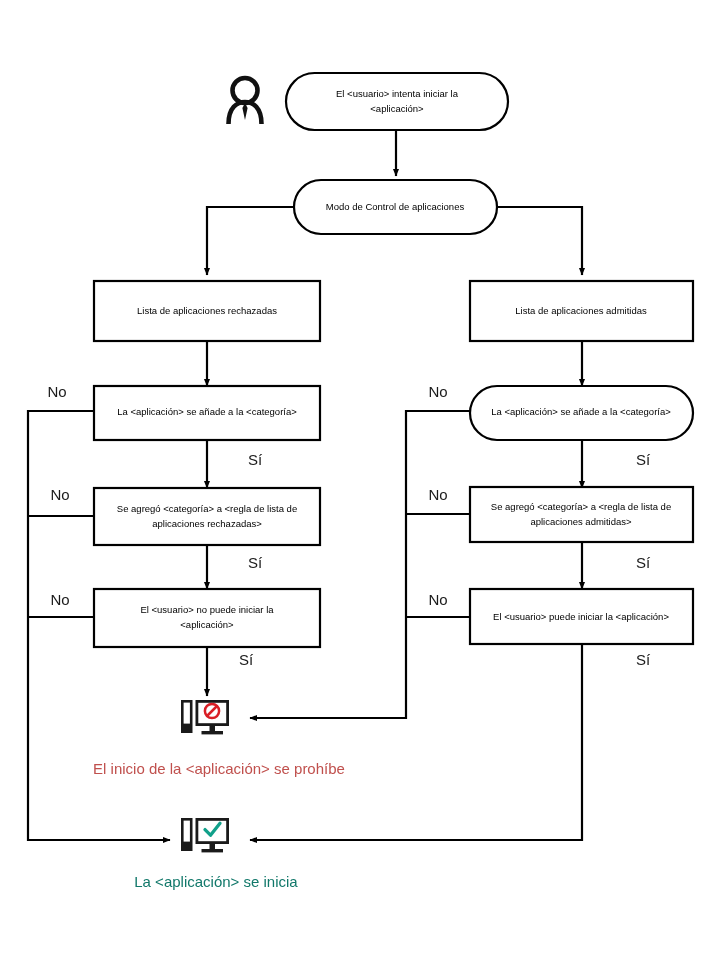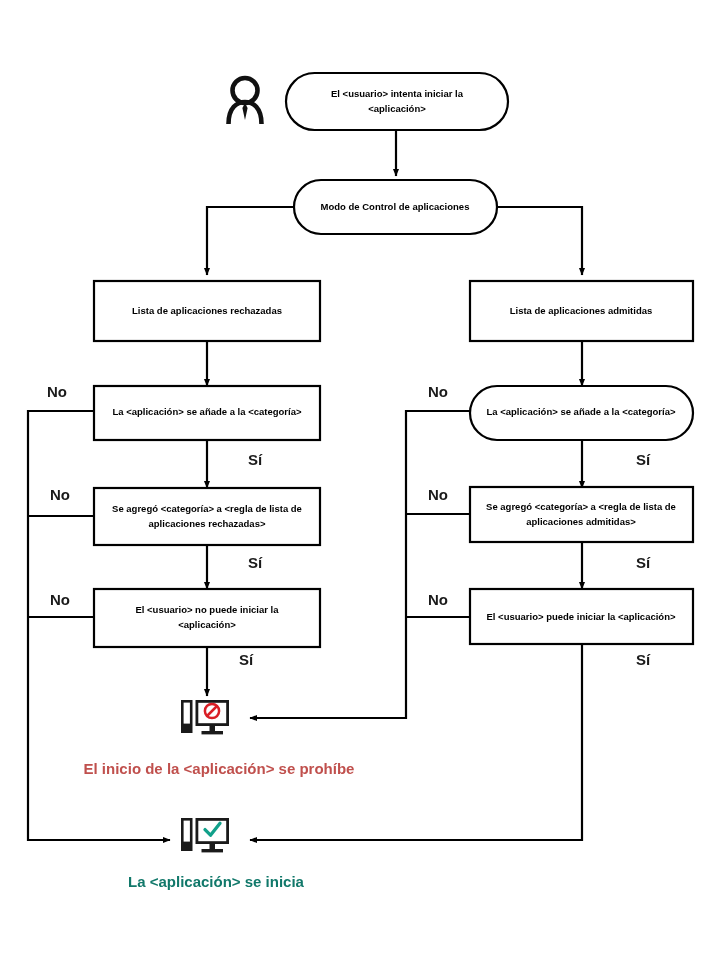--- a/index.html
+++ b/index.html
@@ -11,21 +11,20 @@
     width: 720px;
     height: 960px;
     font-family: "Liberation Sans", sans-serif;
     overflow: hidden;
   }
   #canvas {
     position: relative;
     width: 592px;
     height: 960px;
     background: #ffffff;
-    font-weight: bold;
   }
   svg.flow {
     position: absolute;
     top: 0; left: 0;
     width: 720px;
     height: 960px;
   }
   .nodeshape {
     fill: #ffffff;
     stroke: #000000;

